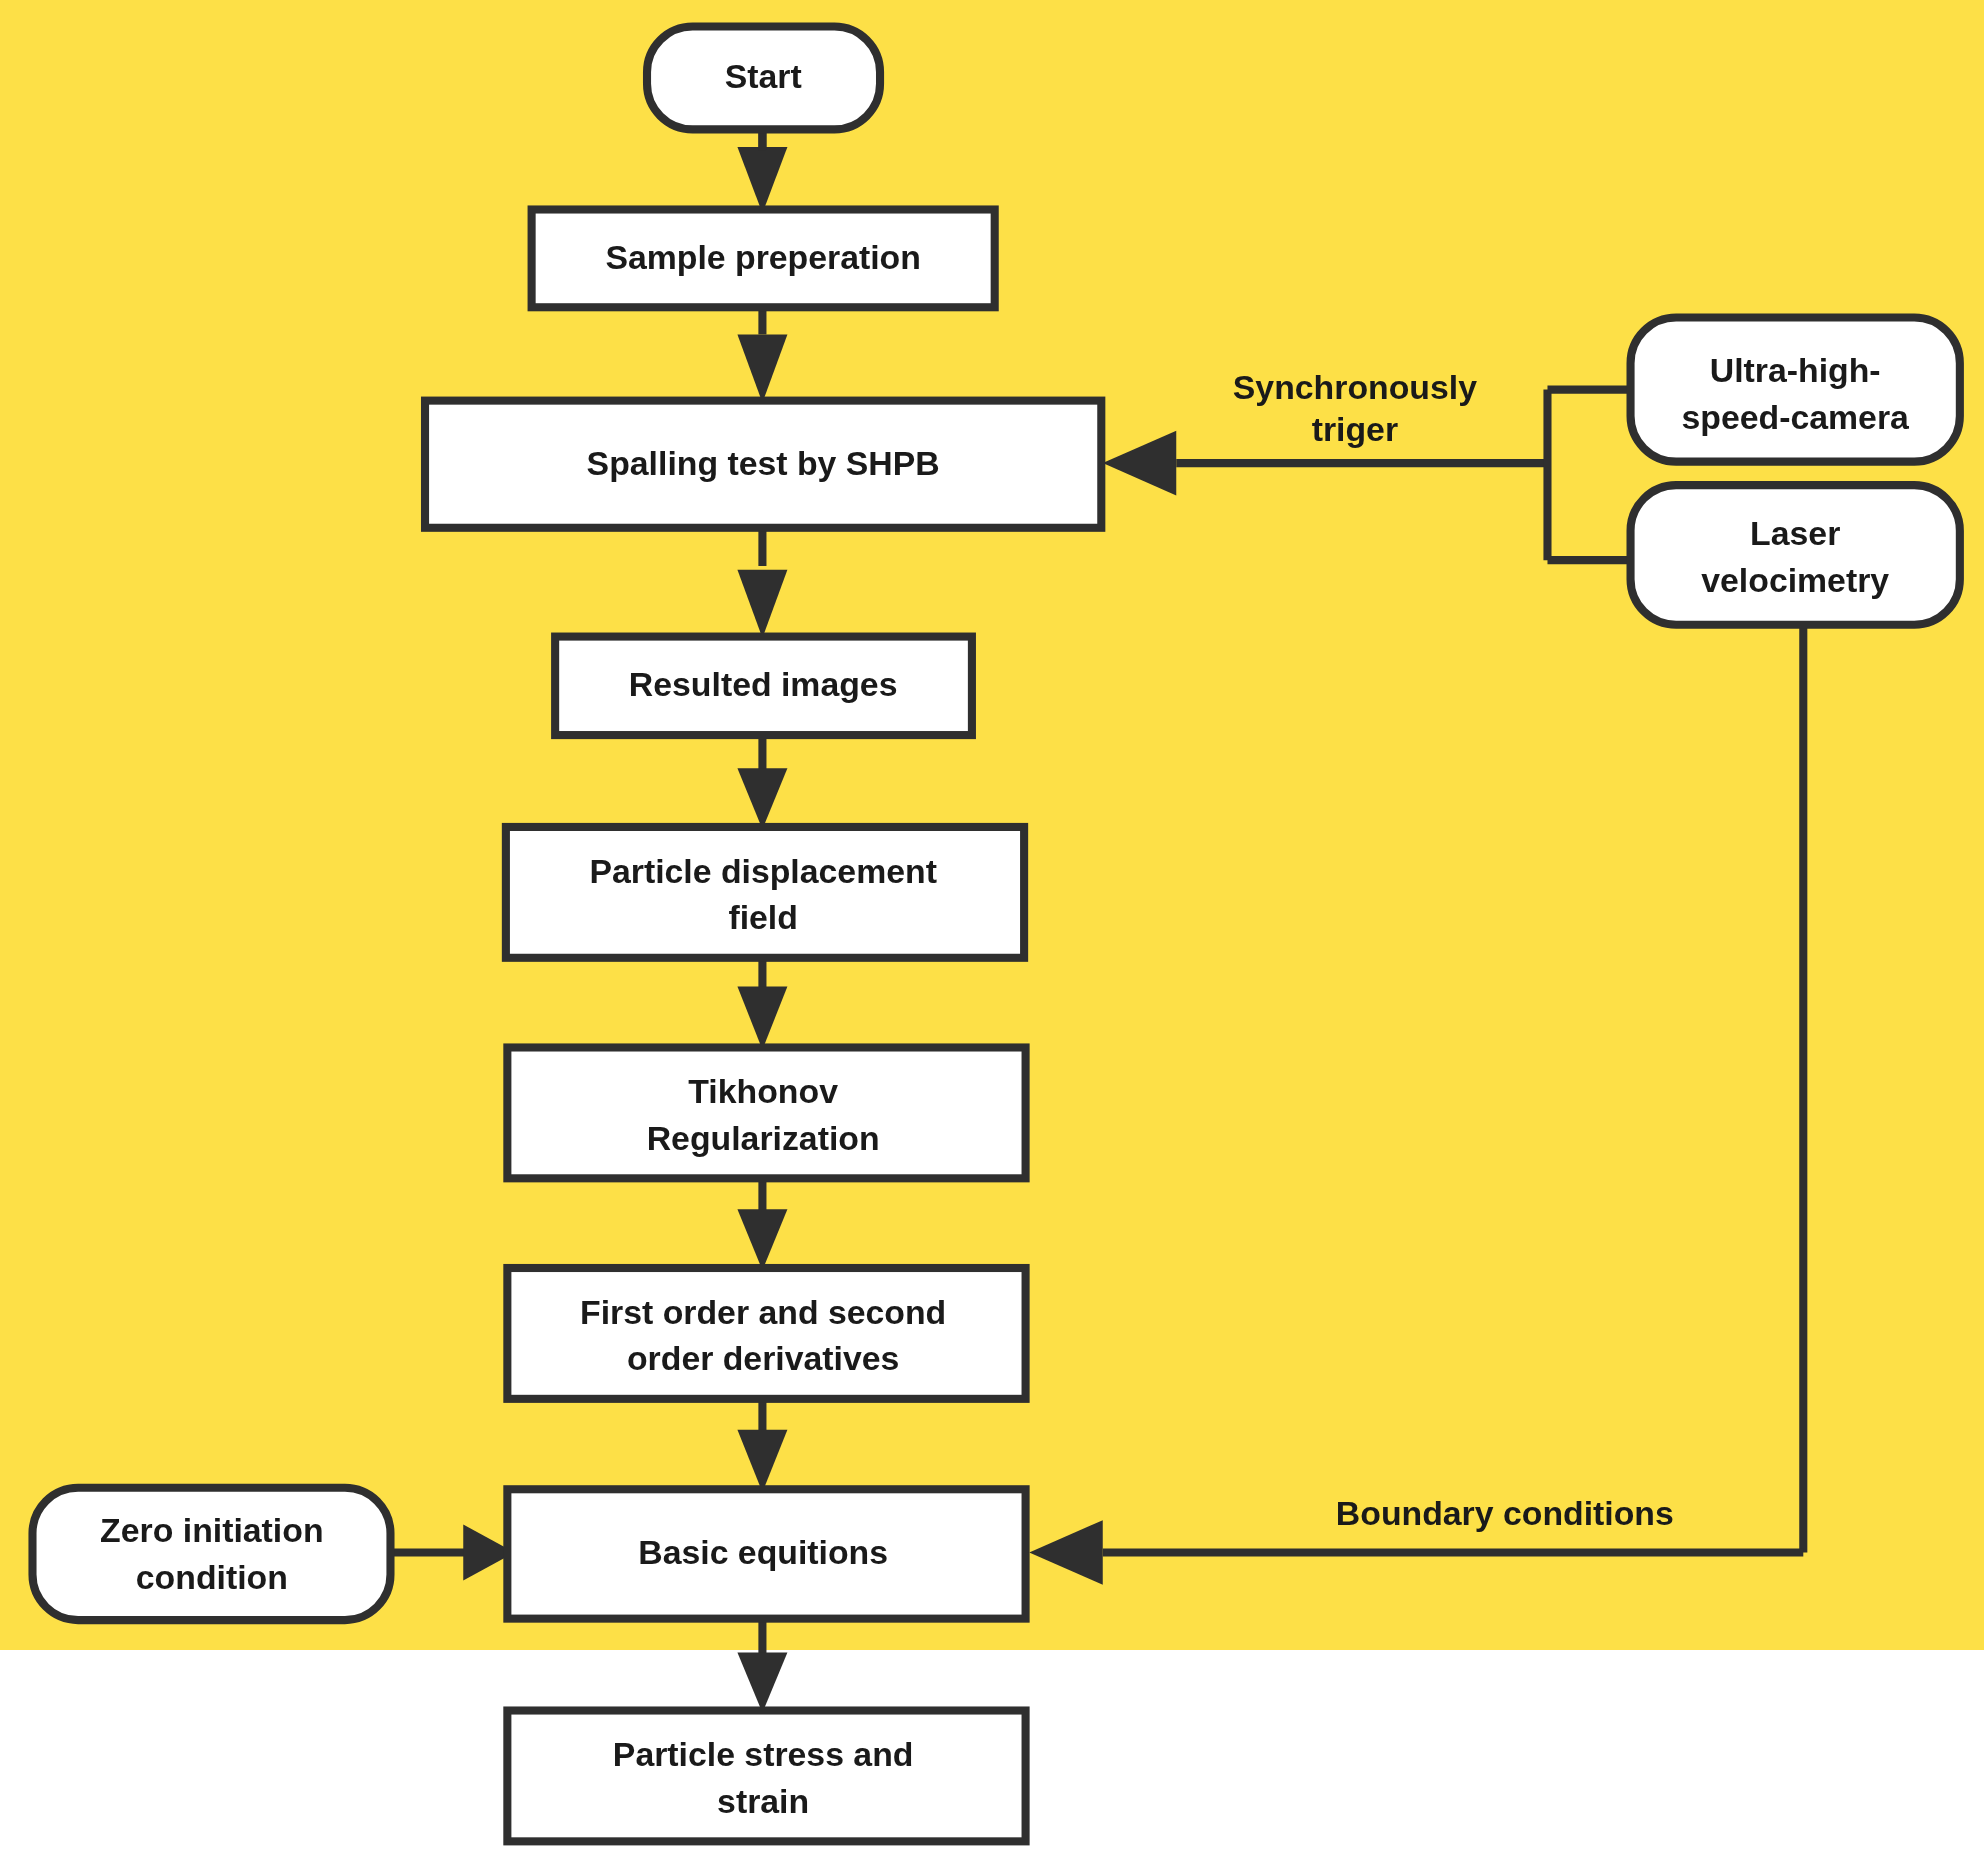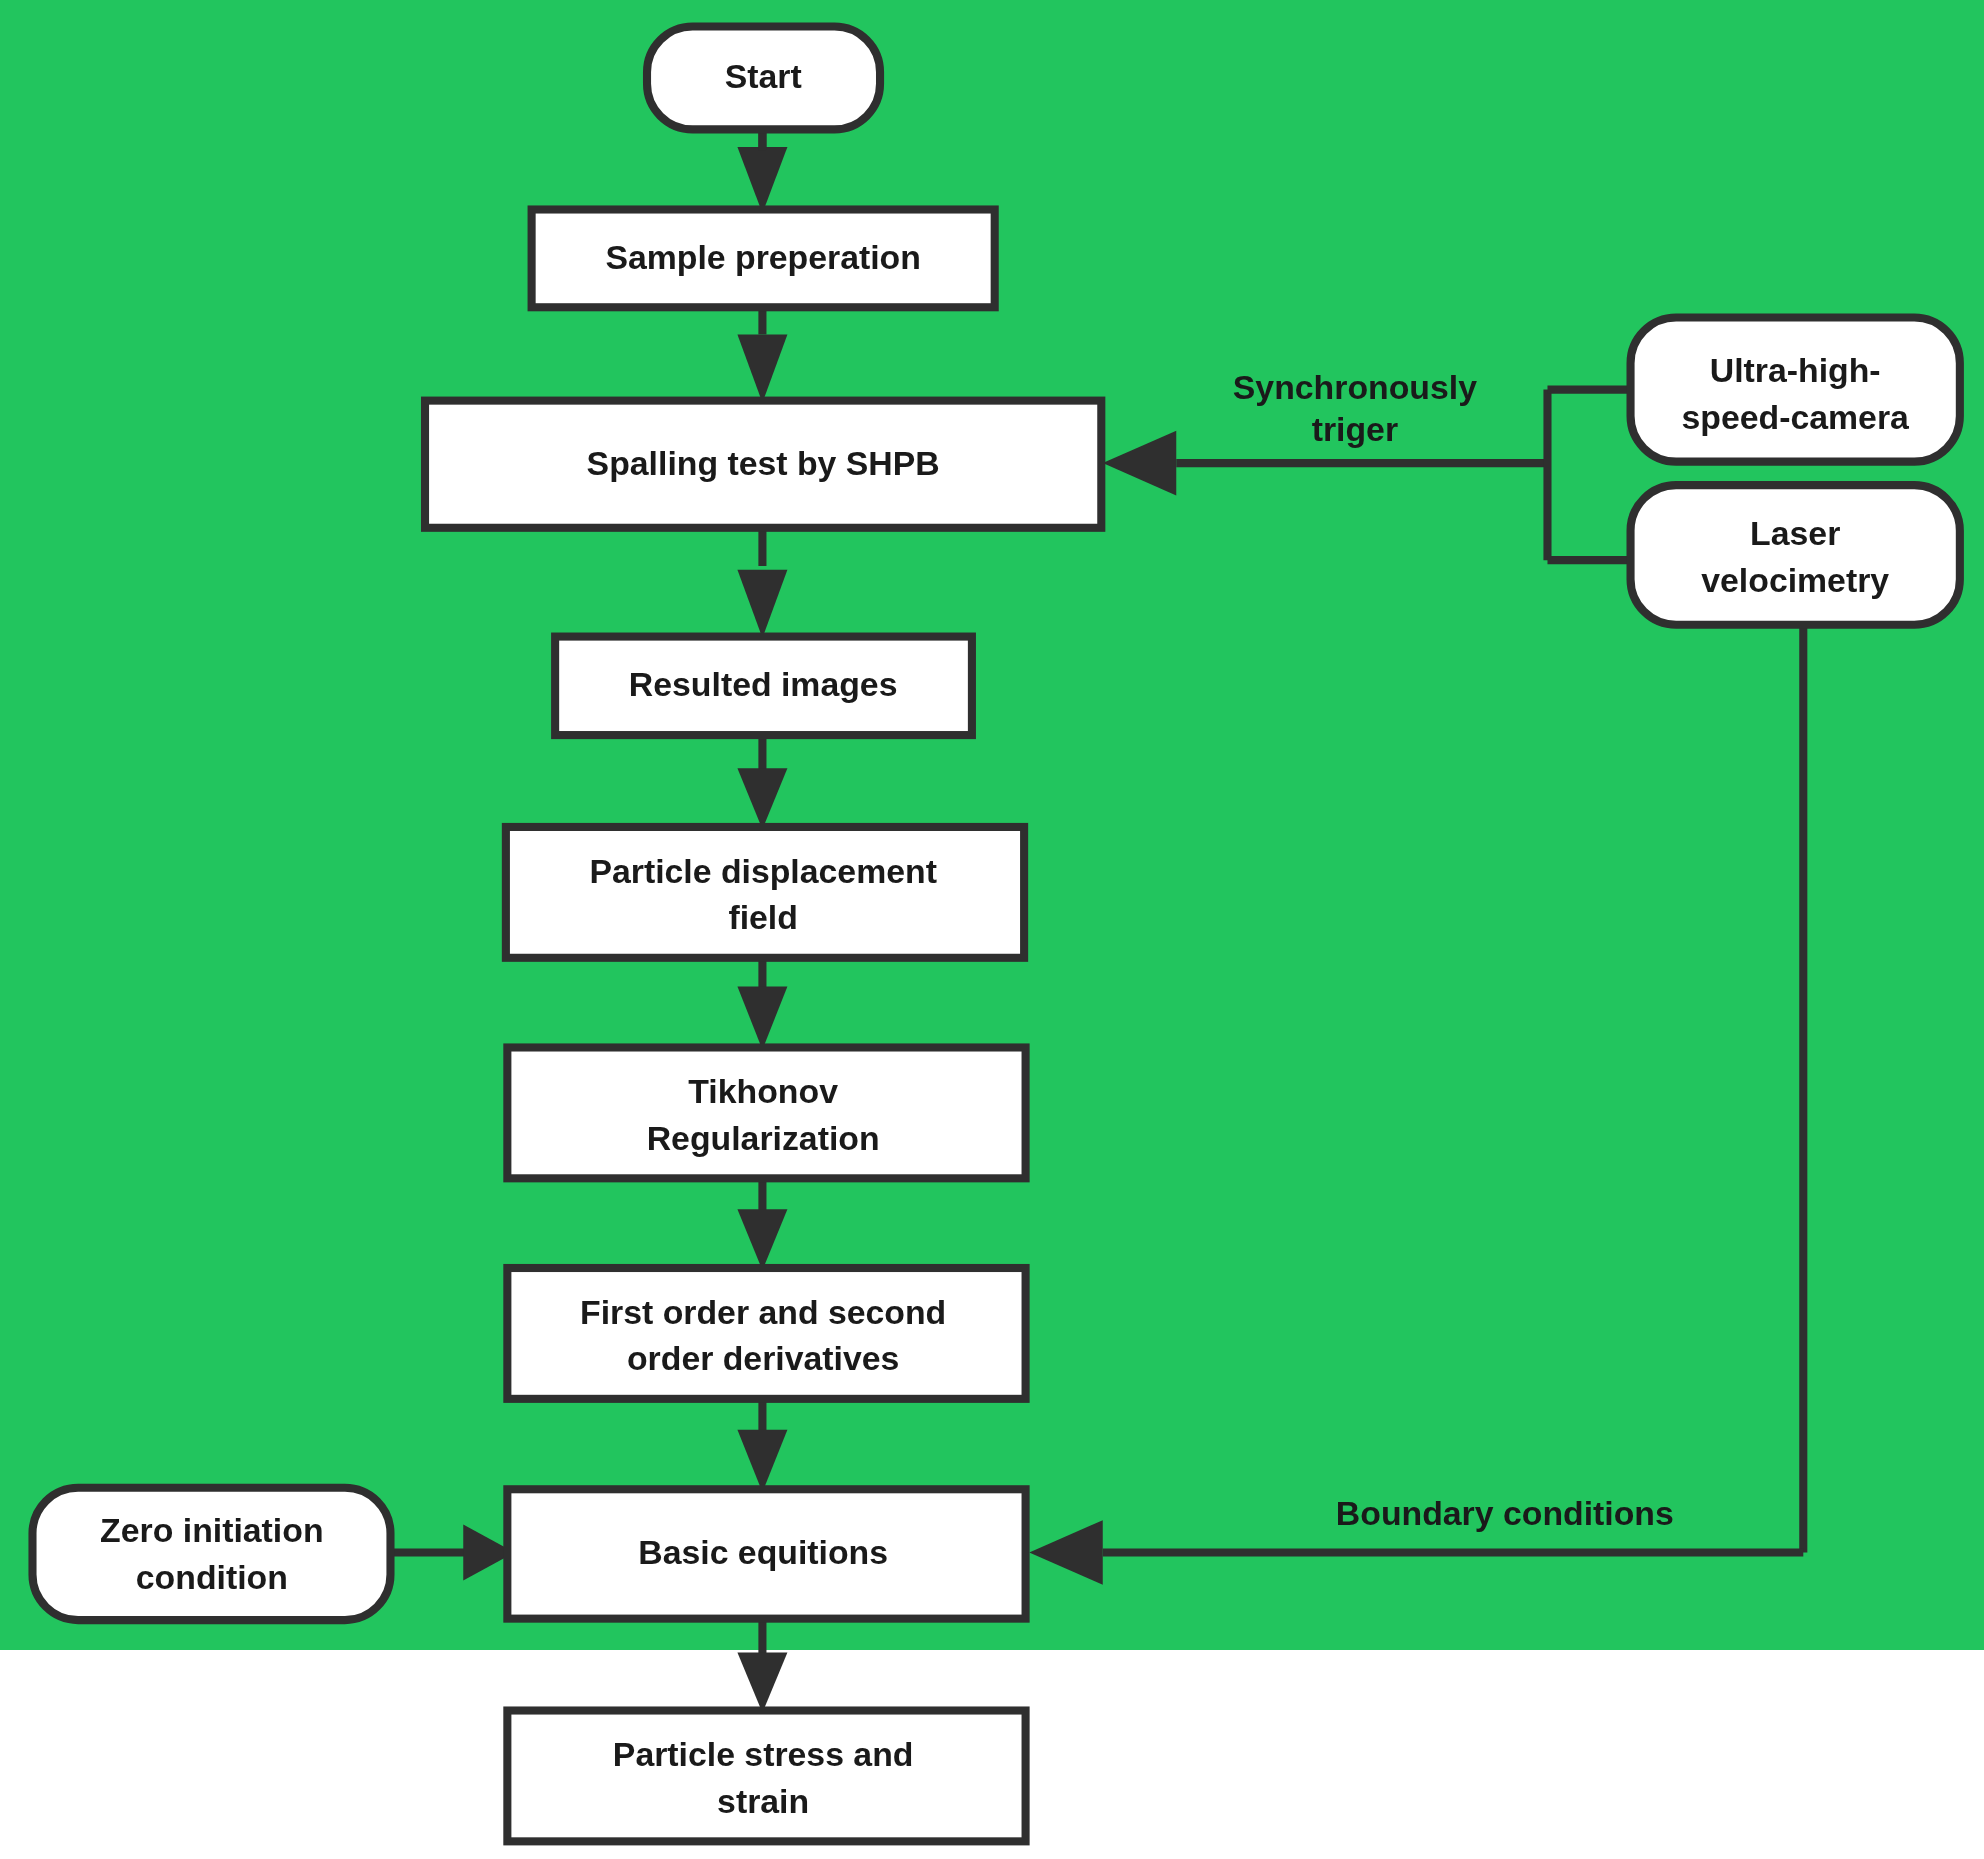--- a/index.html
+++ b/index.html
@@ -10,21 +10,21 @@
   body {
     width: 1985px;
     height: 1859px;
     font-family: "Liberation Sans", sans-serif;
     overflow: hidden;
   }
   #flowchart-root {
     position: relative;
     width: 1985px;
     height: 1650px;
-    background: #22c55e;
+    background: #fde047;
   }
   svg.chart-canvas {
     display: block;
     width: 1985px;
     height: 1859px;
   }
   .node-shape {
     fill: #ffffff;
     stroke: #2f2f2f;
     stroke-width: 11;

